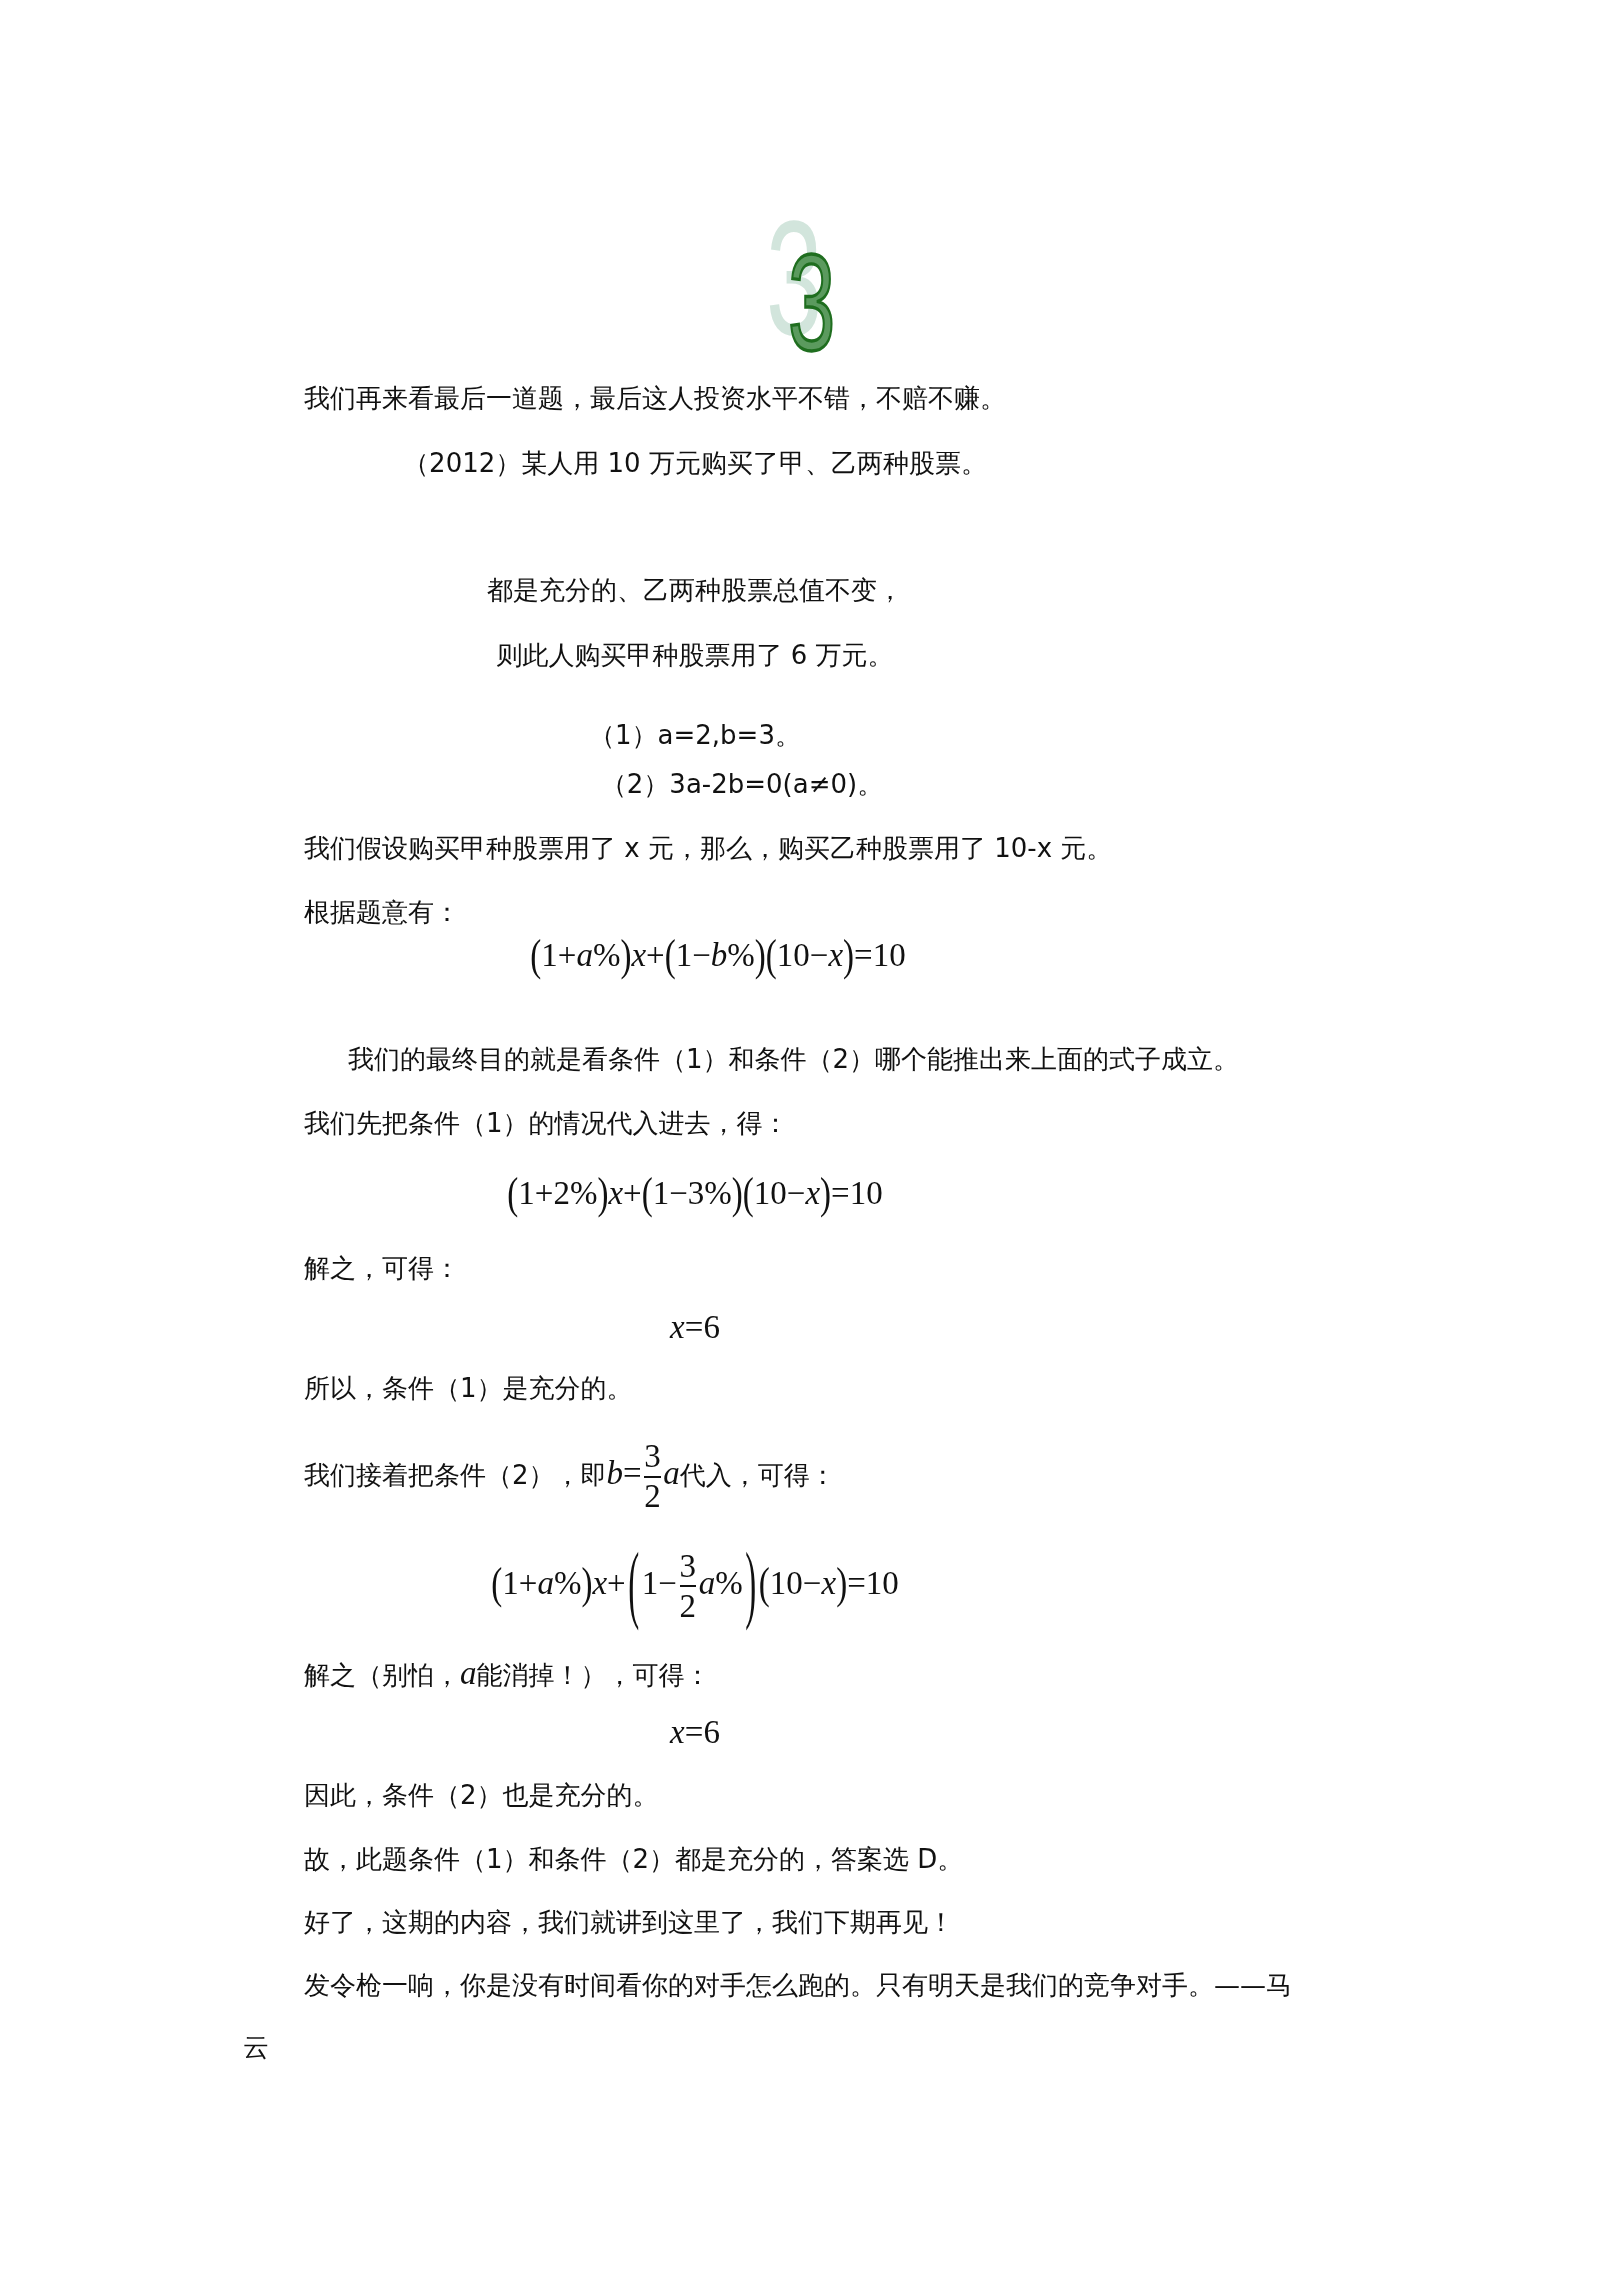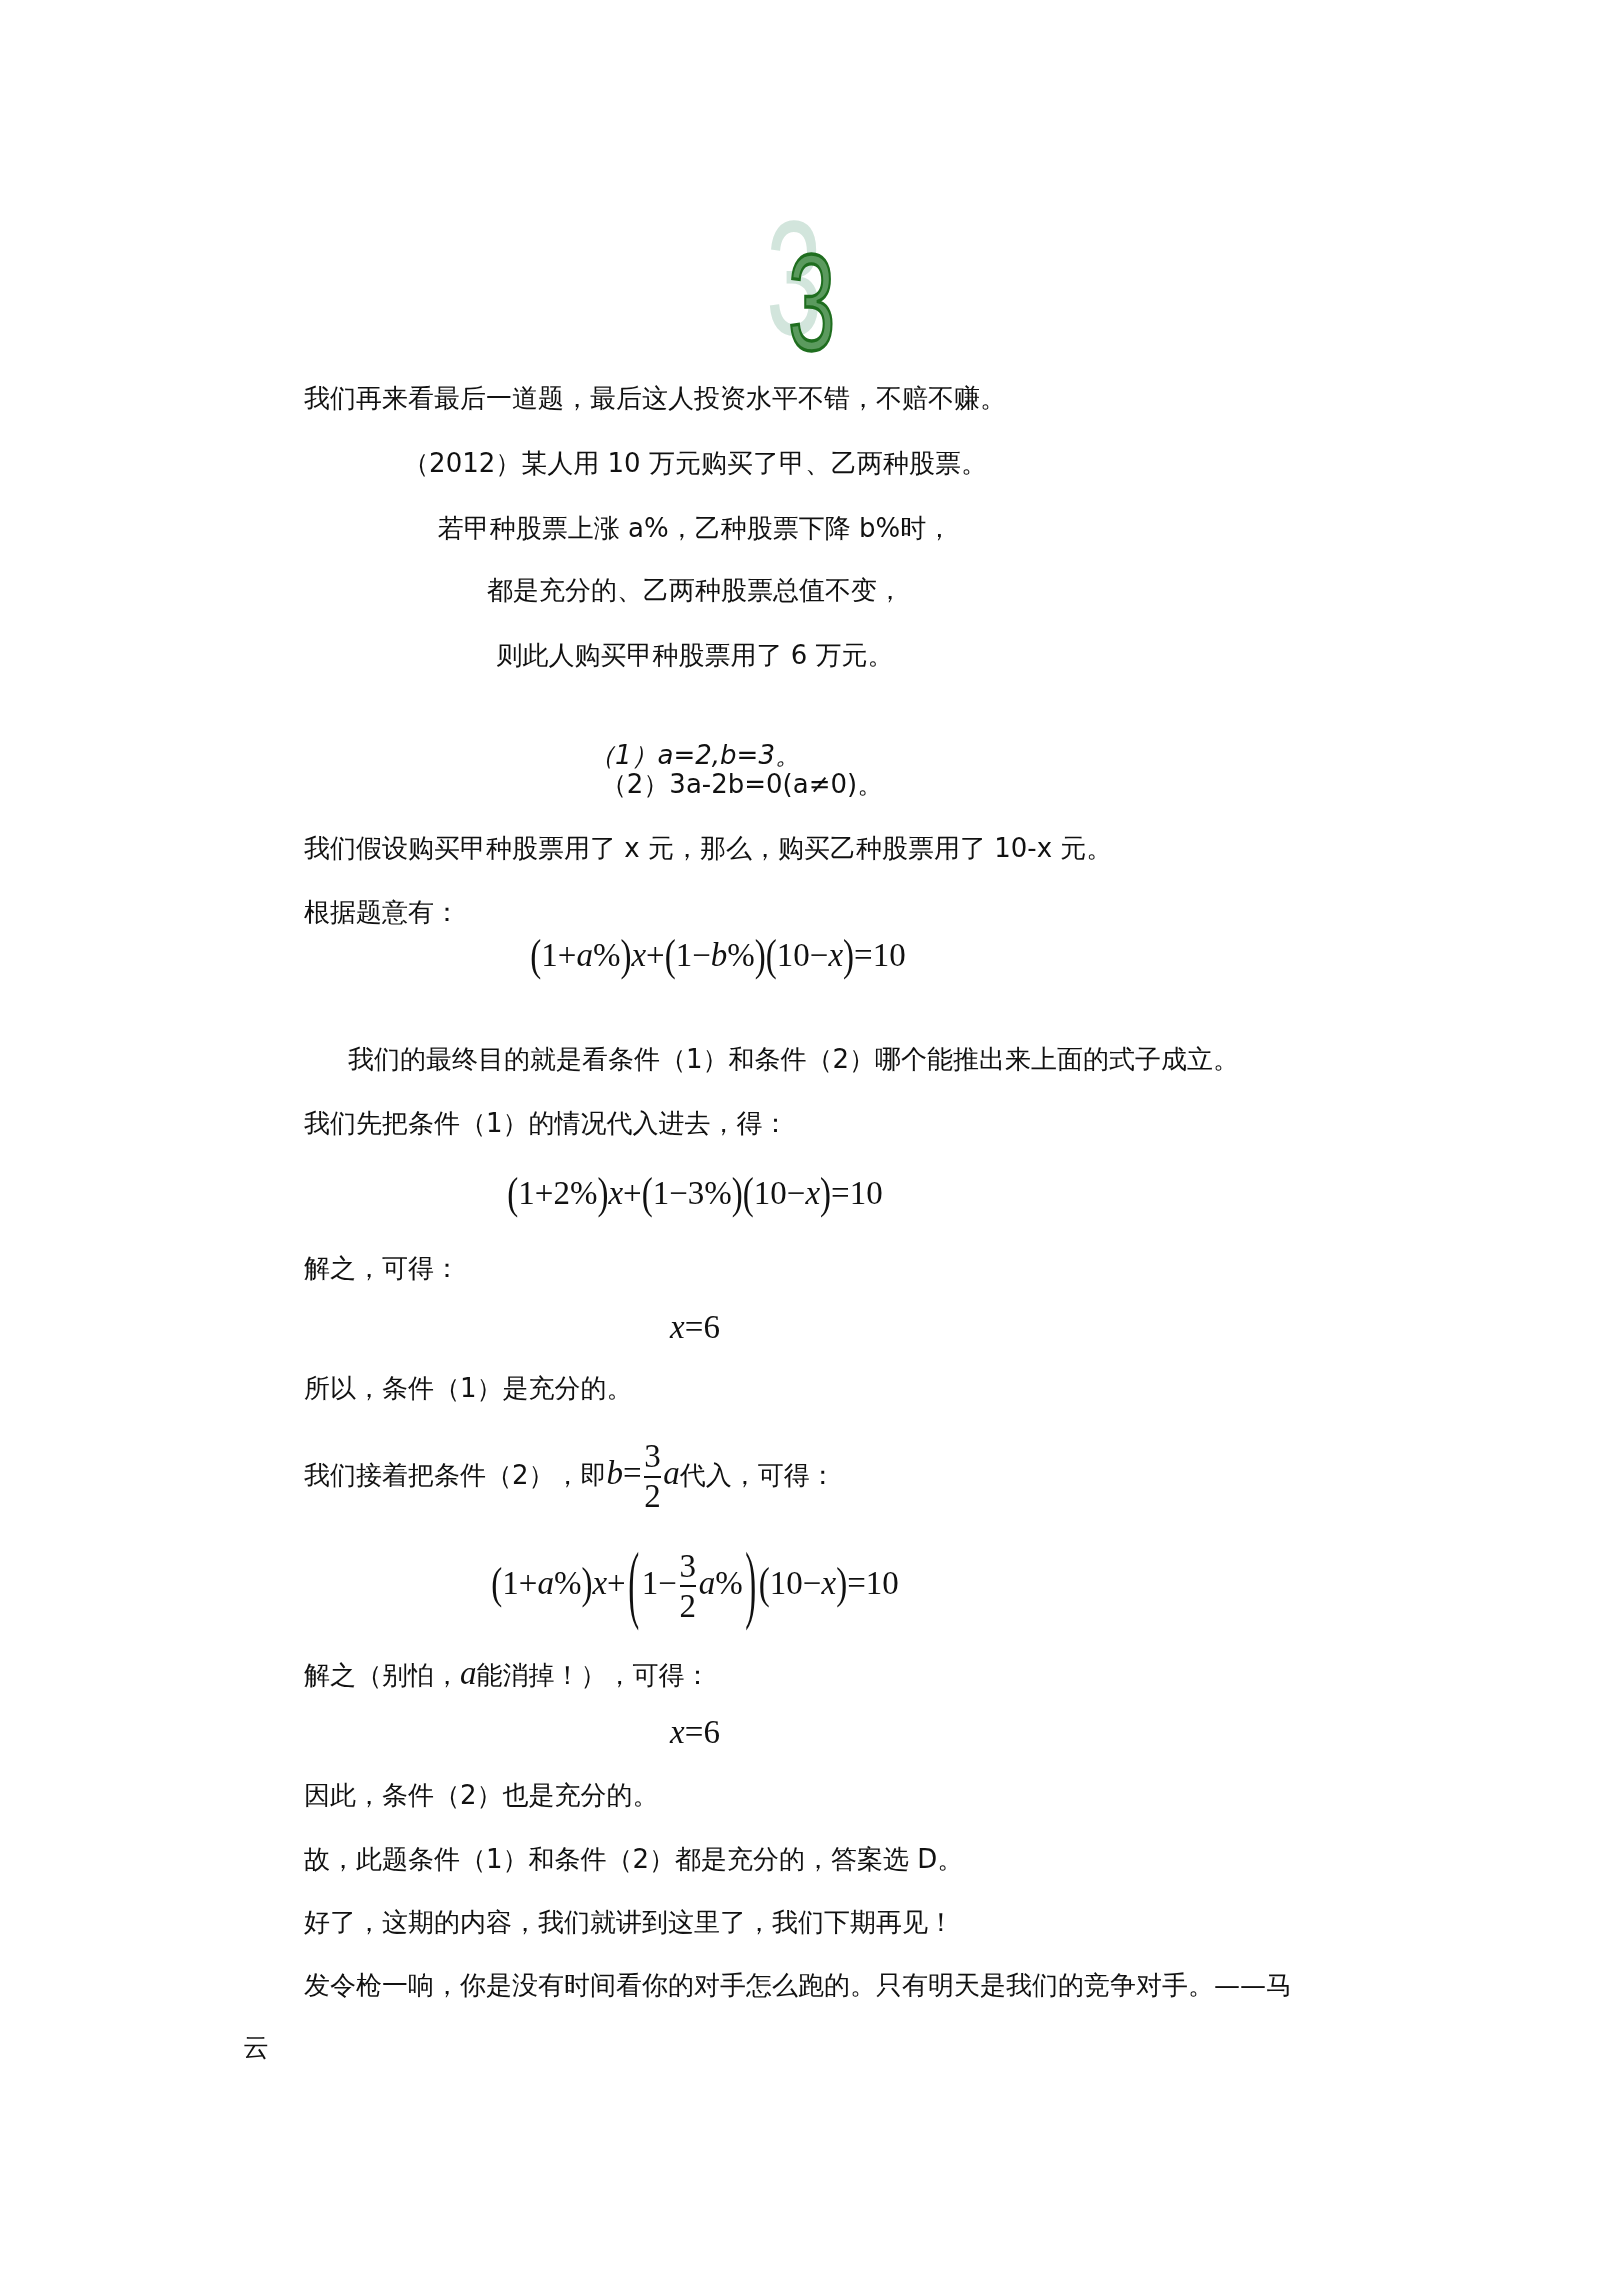--- a/index.html
+++ b/index.html
@@ -106,25 +106,24 @@
 <div class="page">
 
   <div class="section-number">
     <span class="shadow-digit">3</span>
     <span class="main-digit">3</span>
   </div>
 
   <div class="line left" style="top:381px;">我们再来看最后一道题，最后这人投资水平不错，不赔不赚。</div>
 
   <div class="line center" style="top:446px;">（2012）某人用 10 万元购买了甲、乙两种股票。</div>
-  <div class="line center" style="top:511px;">若甲种股票上涨 a%，乙种股票下降 b%时，</div>
   <div class="line center" style="top:573px;">都是充分的、乙两种股票总值不变，</div>
   <div class="line center" style="top:638px;">则此人购买甲种股票用了 6 万元。</div>
 
-  <div class="line center" style="top:738px;font-style:italic;">（1）a=2,b=3。</div>
+  <div class="line center" style="top:718px;">（1）a=2,b=3。</div>
   <div class="line center" style="top:767px;margin-left:47px;">（2）3a-2b=0(a≠0)。</div>
 
   <div class="line left" style="top:831px;">我们假设购买甲种股票用了 x 元，那么，购买乙种股票用了 10-x 元。</div>
   <div class="line left" style="top:895px;">根据题意有：</div>
 
   <div class="line center math" style="top:938px;padding-left:23px;">
     <span class="paren">(</span><span>1</span><span>+</span><i>a</i><span>%</span><span class="paren">)</span><i>x</i><span>+</span><span class="paren">(</span><span>1</span><span>−</span><i>b</i><span>%</span><span class="paren">)</span><span class="paren">(</span><span>10</span><span>−</span><i>x</i><span class="paren">)</span><span>=</span><span>10</span>
   </div>
 
   <div class="line left" style="top:1042px;margin-left:44px;">我们的最终目的就是看条件（1）和条件（2）哪个能推出来上面的式子成立。</div>

